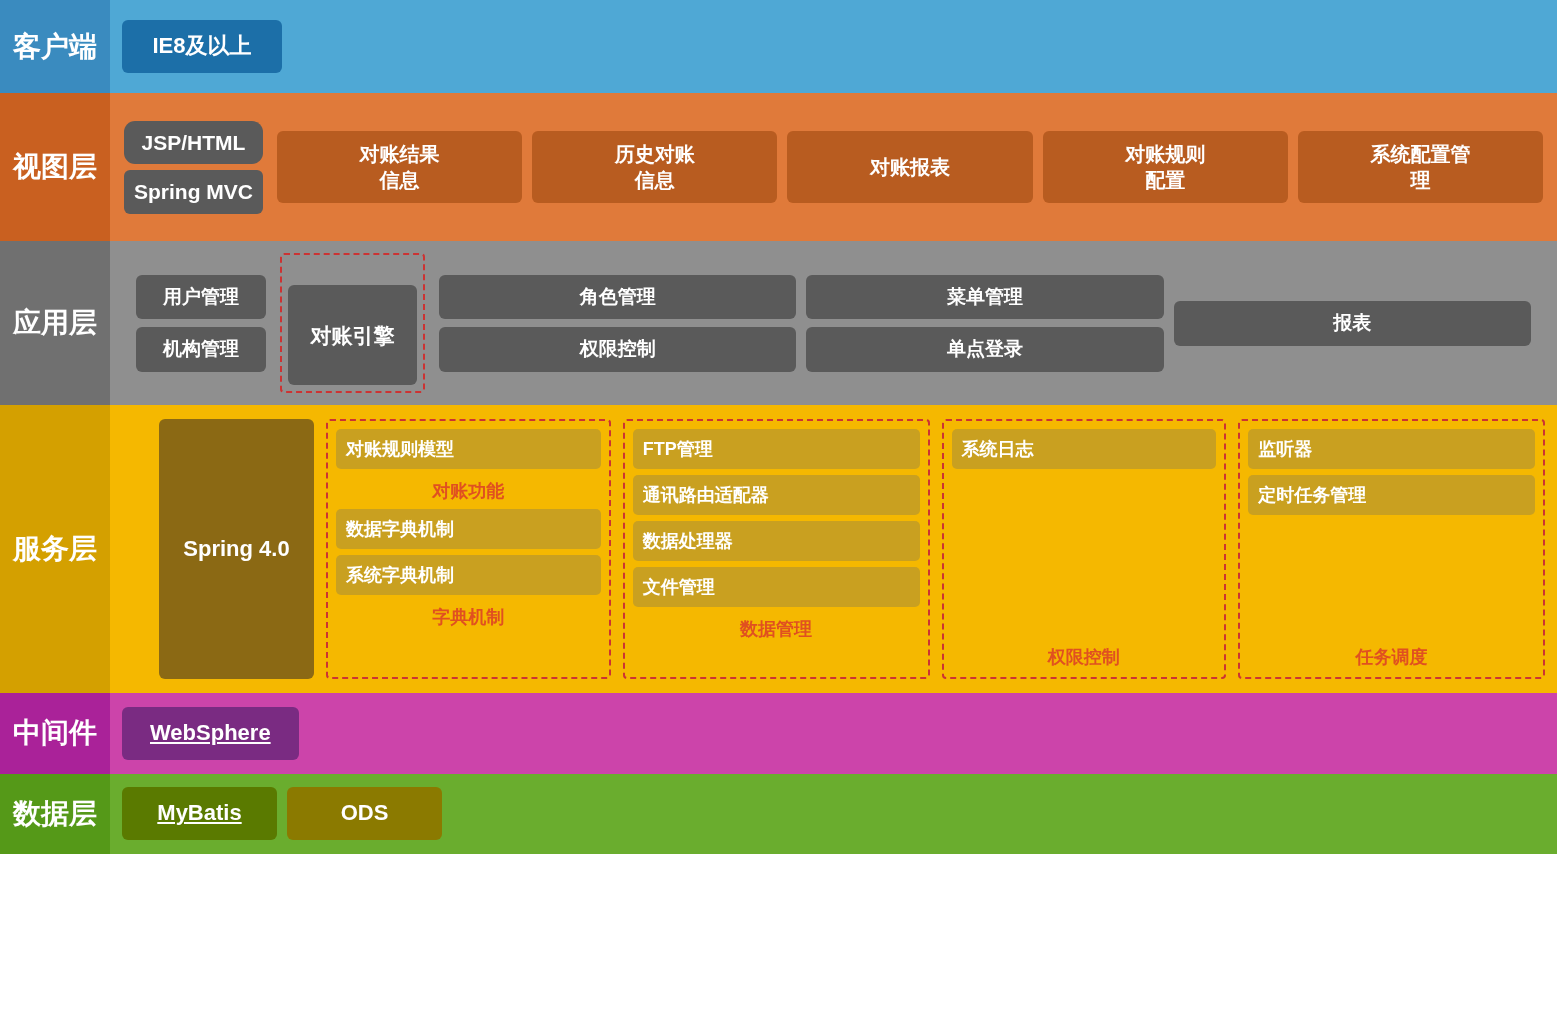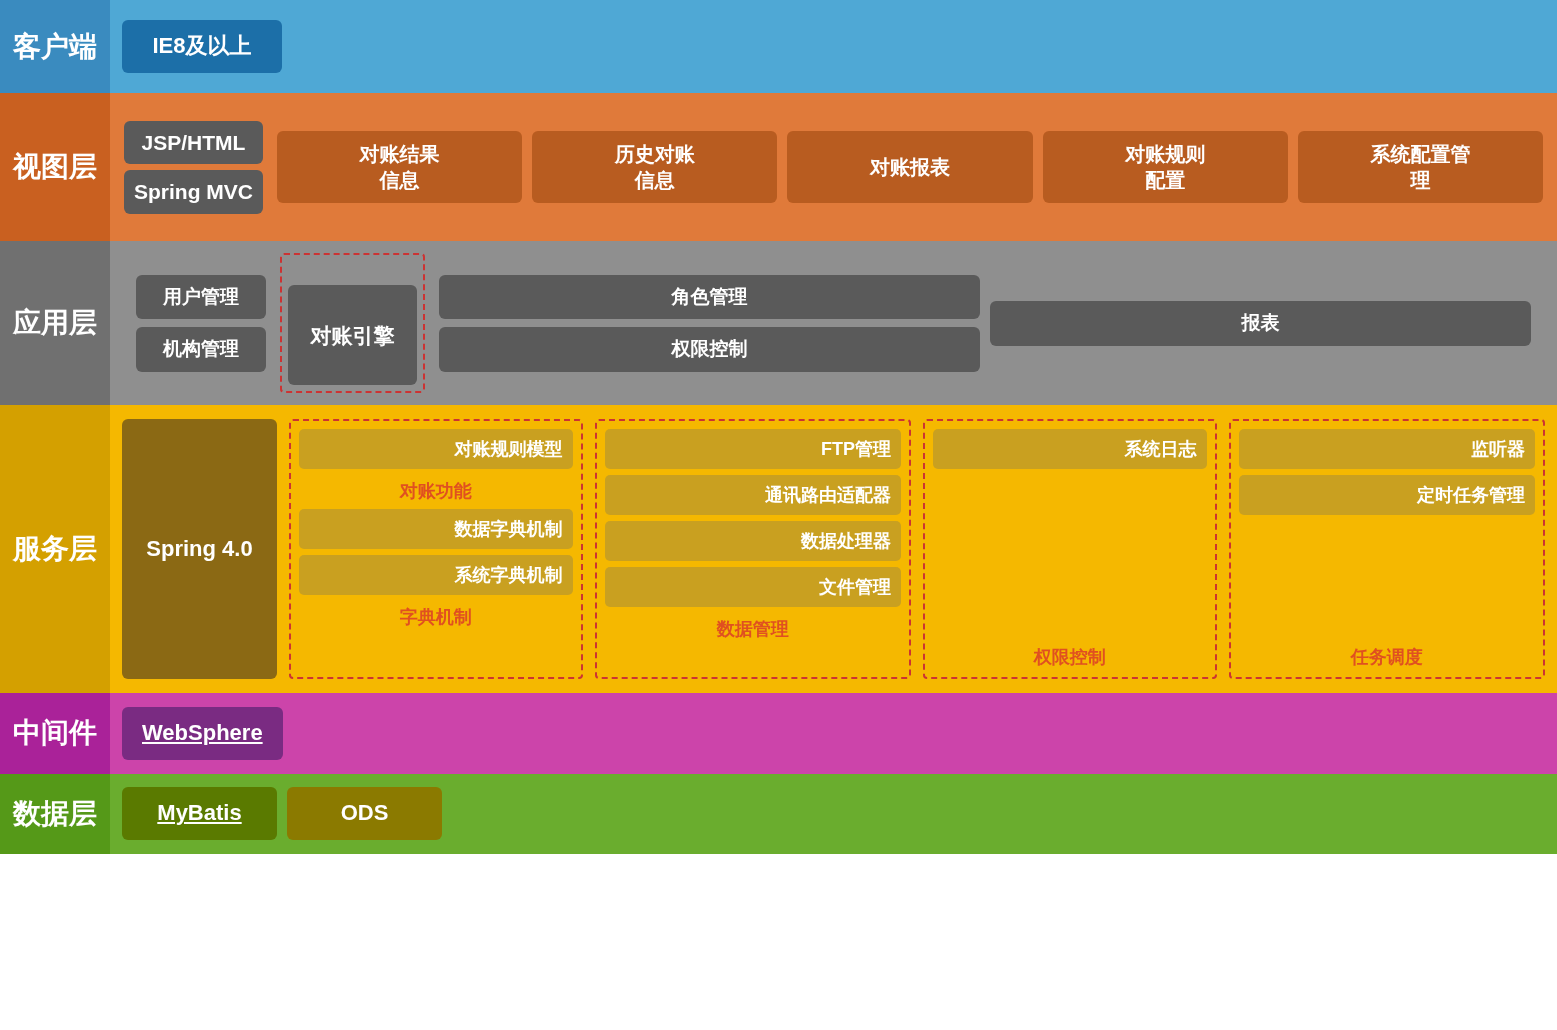--- a/index.html
+++ b/index.html
@@ -217,21 +217,21 @@
       text-align: center;
       margin-top: 4px;
     }
 
     .gold-box {
       background: #c9a020;
       border-radius: 5px;
       color: white;
       font-size: 18px;
       font-weight: bold;
-      text-align: right;
+      text-align: left;
       padding: 8px 10px;
       width: 100%;
     }
 
     .dashed-col-inner {
       display: flex;
       flex-direction: column;
       gap: 6px;
       width: 100%;
     }
@@ -245,21 +245,21 @@
     <div class="row-label" style="background:#3a8bbf;">客户端</div>
     <div class="row-content">
       <div class="box box-blue-dark" style="min-width:160px; font-size:22px; padding:12px 20px;">IE8及以上</div>
     </div>
   </div>
 
   <div class="row row-view" style="height:175px;">
     <div class="row-label" style="background:#c96020;">视图层</div>
     <div class="row-content-view">
       <div class="view-first-col">
-        <div class="box box-gray-dark" style="min-width:130px; font-size:21px;">JSP/HTML</div>
+        <div class="box box-gray-dark" style="min-width:130px; font-size:21px;border-radius:11px;">JSP/HTML</div>
         <div class="box box-gray-dark" style="min-width:130px; font-size:21px;">Spring MVC</div>
       </div>
       <div class="view-modules">
         <div class="view-module-box">对账结果<br>信息</div>
         <div class="view-module-box">历史对账<br>信息</div>
         <div class="view-module-box">对账报表</div>
         <div class="view-module-box">对账规则<br>配置</div>
         <div class="view-module-box">系统配置管<br>理</div>
       </div>
     </div>
@@ -275,31 +275,35 @@
 
       <div class="dashed-group" style="min-width:145px; height:140px; justify-content:flex-end;">
         <div class="box box-gray-dark" style="font-size:21px; min-width:120px; height:100px;">对账引擎</div>
       </div>
       <div class="app-modules">
         <div class="app-col">
           <div class="box app-module-box" style="font-size:19px;">角色管理</div>
           <div class="box app-module-box" style="font-size:19px;">权限控制</div>
         </div>
         <div class="app-col">
+          <div class="box app-module-box" style="font-size:19px;">菜单管理</div>
+          <div class="box app-module-box" style="font-size:19px;">单点登录</div>
+        </div>
+        <div class="app-col">
           <div class="box app-module-box" style="font-size:19px;">报表</div>
         </div>
       </div>
     </div>
   </div>
 
   <div class="row row-service" style="height:340px;">
     <div class="row-label" style="background:#d4a000;">服务层</div>
     <div class="service-main">
 
-      <div class="service-spring-box" style="min-width:155px; height:100%;">Spring 4.0</div>
+      <div class="service-spring-box" style="min-width:155px; height:100%;margin-left:37px;">Spring 4.0</div>
 
       <div class="dashed-col" style="min-width:175px; flex:1.2;">
         <div class="dashed-col-inner">
           <div class="gold-box">对账规则模型</div>
           <div class="dashed-col-label" style="color:#e05020;">对账功能</div>
           <div class="gold-box">数据字典机制</div>
           <div class="gold-box">系统字典机制</div>
           <div class="dashed-col-label" style="color:#e05020;">字典机制</div>
         </div>
       </div>
@@ -328,21 +332,21 @@
         </div>
         <div class="dashed-col-label" style="color:#e05020;">任务调度</div>
       </div>
 
     </div>
   </div>
 
   <div class="row row-middleware" style="height:95px;">
     <div class="row-label" style="background:#aa2299;">中间件</div>
     <div class="row-content">
-      <div class="box box-purple-dark" style="min-width:160px; font-size:22px; padding:12px 20px; text-decoration:underline;">WebSphere</div>
+      <div class="box box-purple-dark" style="min-width:160px; font-size:22px; padding:12px 28px; text-decoration:underline;">WebSphere</div>
     </div>
   </div>
 
   <div class="row row-data" style="height:95px;">
     <div class="row-label" style="background:#559918;">数据层</div>
     <div class="row-content">
       <div class="box" style="background:#5a7a00; min-width:155px; font-size:22px; padding:12px 20px; text-decoration:underline;">MyBatis</div>
       <div class="box" style="background:#8b7a00; min-width:155px; font-size:22px; padding:12px 20px;">ODS</div>
     </div>
   </div>

